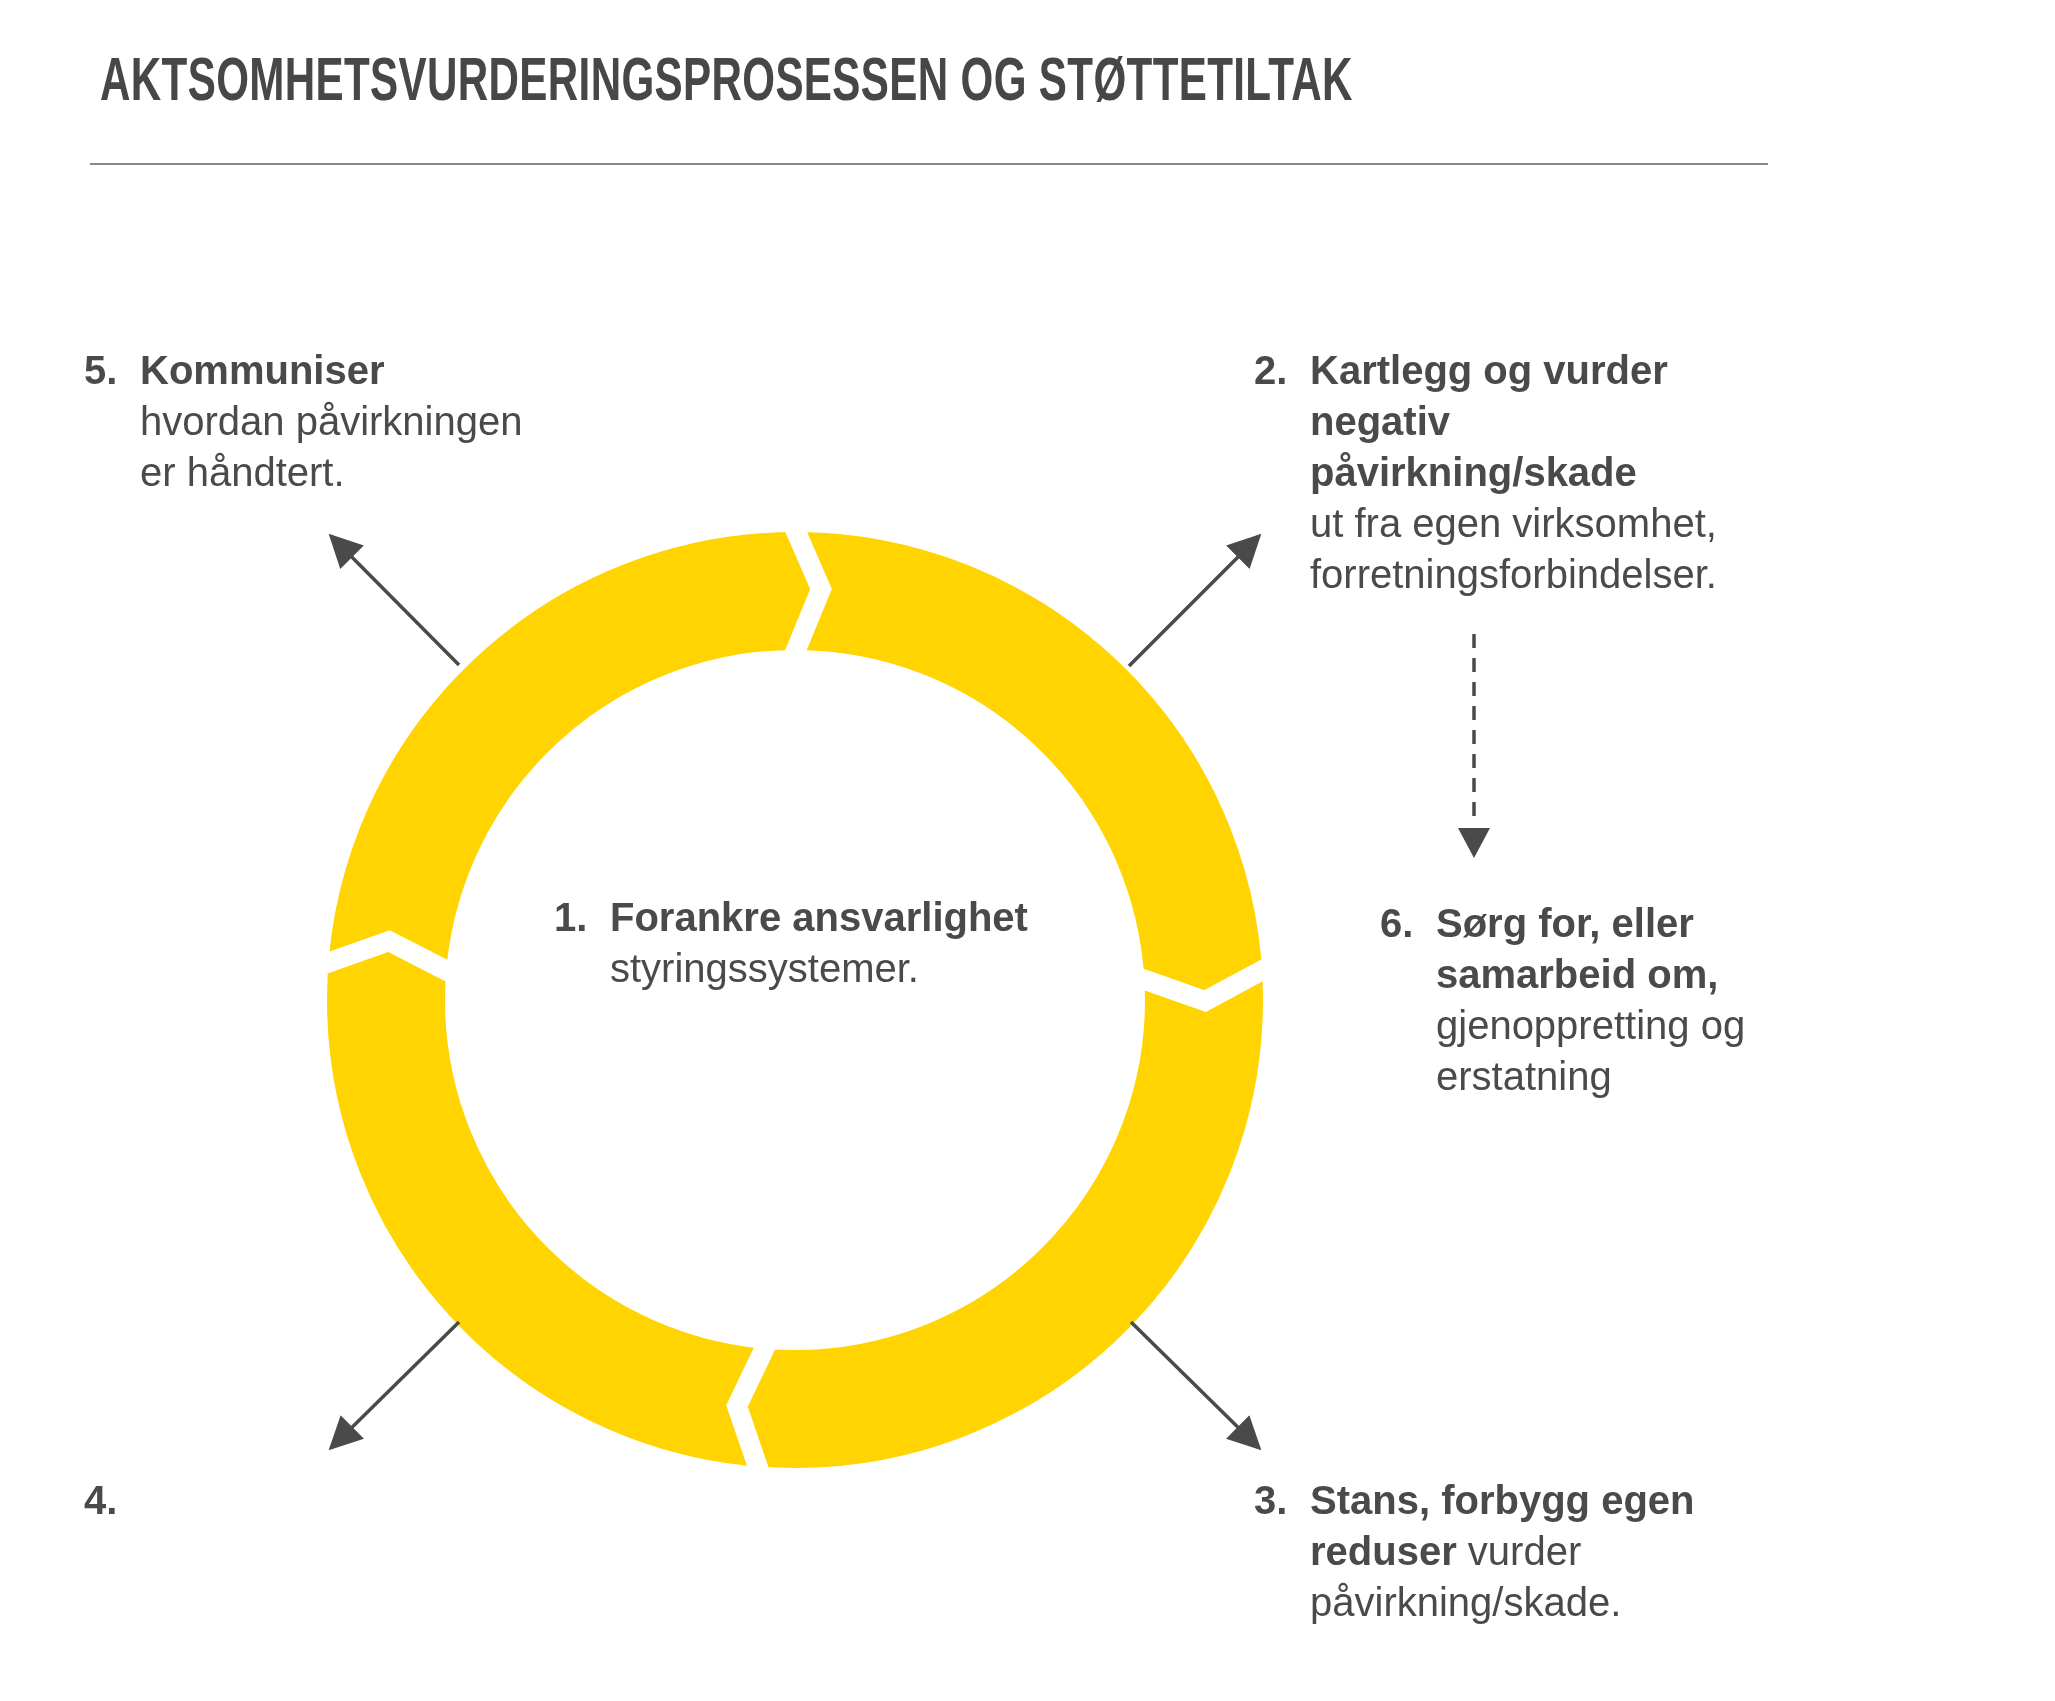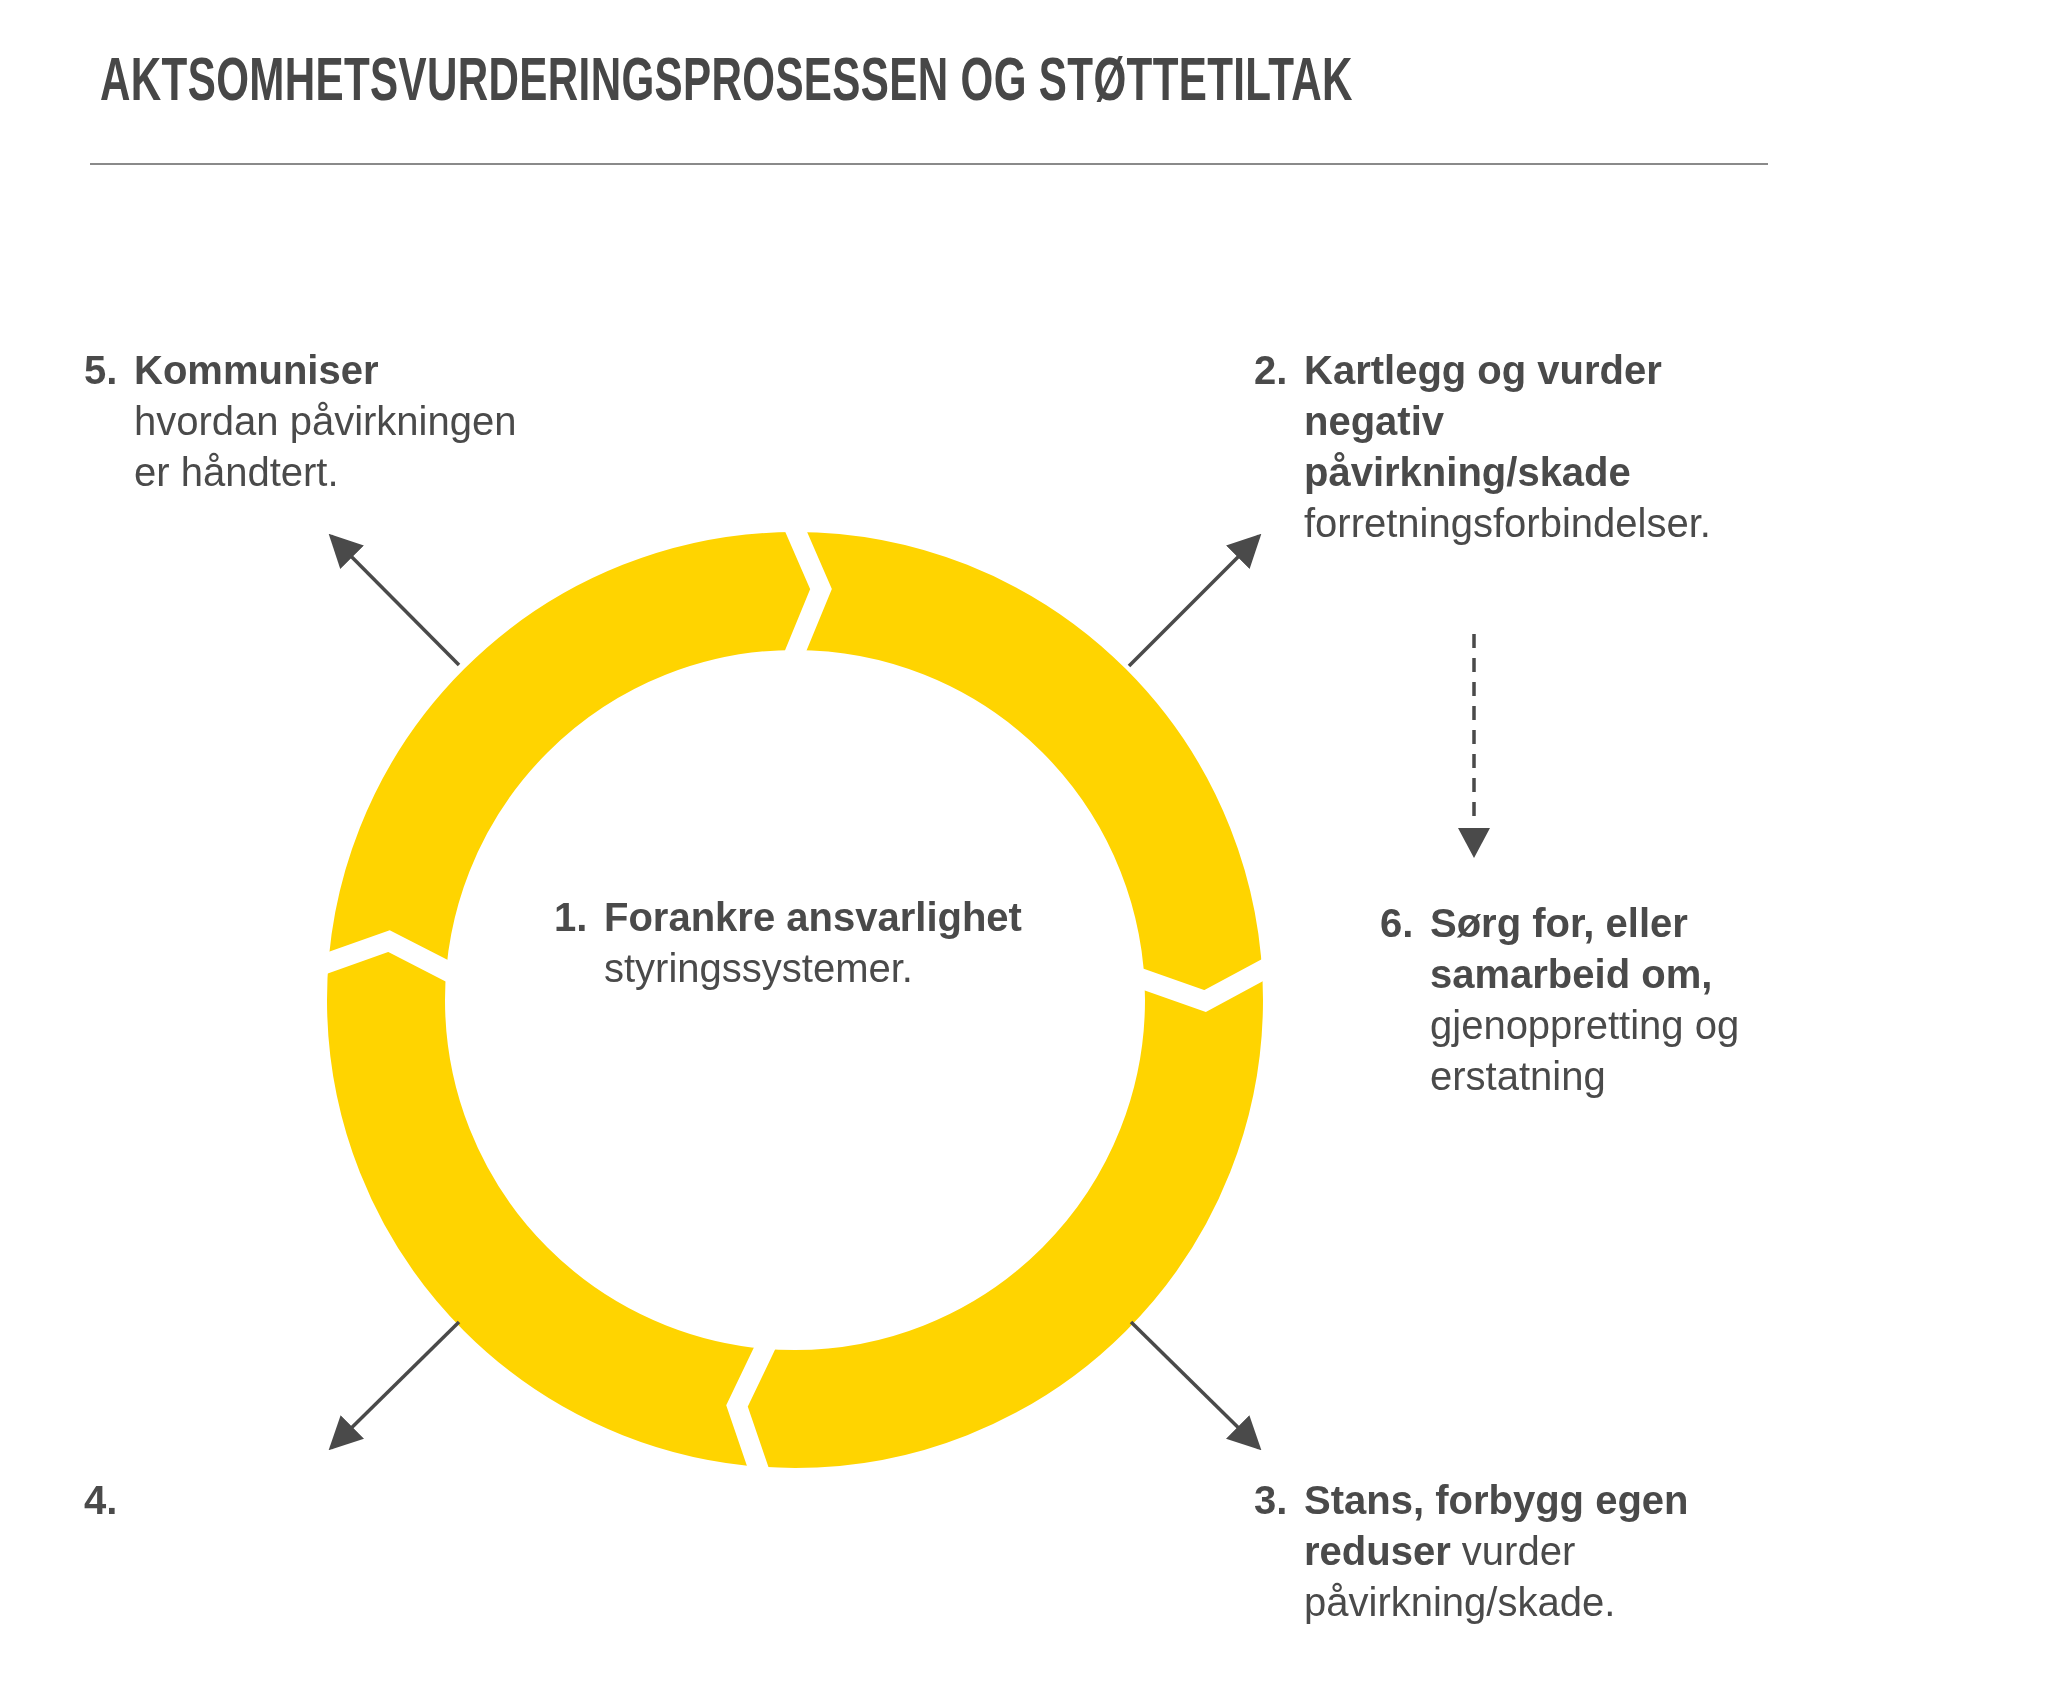--- a/index.html
+++ b/index.html
@@ -28,21 +28,21 @@
   .rule{
     position:absolute;left:90px;top:163px;width:1872px;height:2px;
     background:var(--rule-gray);
   }
   svg.diagram{position:absolute;left:0;top:0;}
   .step{
     position:absolute;display:flex;
     font-size:40px;line-height:51px;color:var(--text-dark);
   }
   .step .num{flex:0 0 50px;font-weight:700;}
-  .step .lines{flex:1 1 auto;}
+  .step .lines{flex:1 1 auto;margin-left:6px;}
   .b{font-weight:700;}
   .pos-step1{left:554px;top:892px;}
   .pos-step2{left:1254px;top:345px;}
   .pos-step3{left:1254px;top:1475px;}
   .pos-step4{left:84px;top:1475px;}
   .pos-step5{left:84px;top:345px;}
   .pos-step6{left:1380px;top:898px;}
 </style>
 </head>
 <body>
@@ -81,20 +81,21 @@
         <div class="line"><span class="b">Forankre ansvarlighet</span></div>
         <div class="line"><span>styringssystemer.</span></div>
       </div>
   </div>
 
   <div class="step pos-step2">
     <span class="num">2.</span>
     <div class="lines">
         <div class="line"><span class="b">Kartlegg og vurder negativ</span></div>
         <div class="line"><span class="b">påvirkning/skade</span></div>
+        <div class="line"><span>ut fra egen virksomhet,</span></div>
         <div class="line"><span>forretningsforbindelser.</span></div>
       </div>
   </div>
 
   <div class="step pos-step3">
     <span class="num">3.</span>
     <div class="lines">
         <div class="line"><span class="b">Stans, forbygg egen</span></div>
         <div class="line"><span class="b">reduser</span><span> vurder</span></div>
         <div class="line"><span>påvirkning/skade.</span></div>

